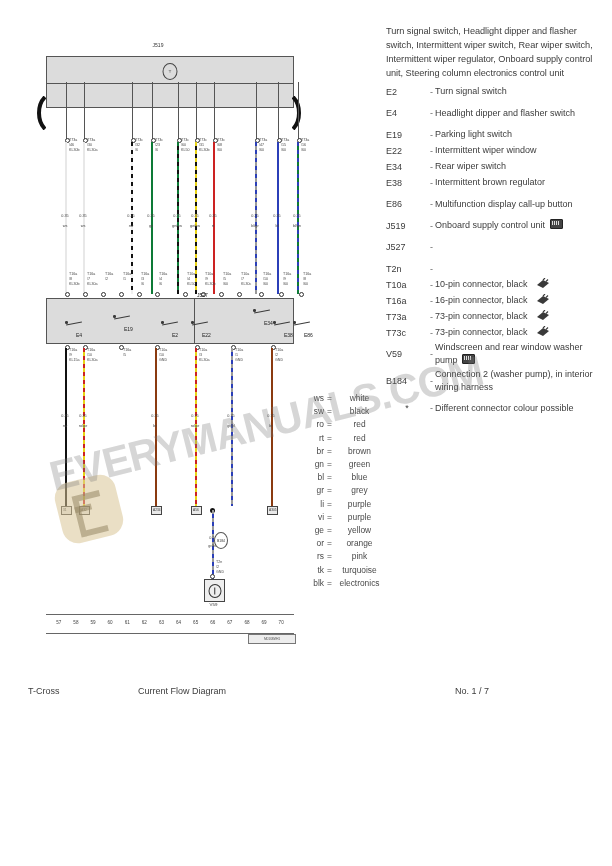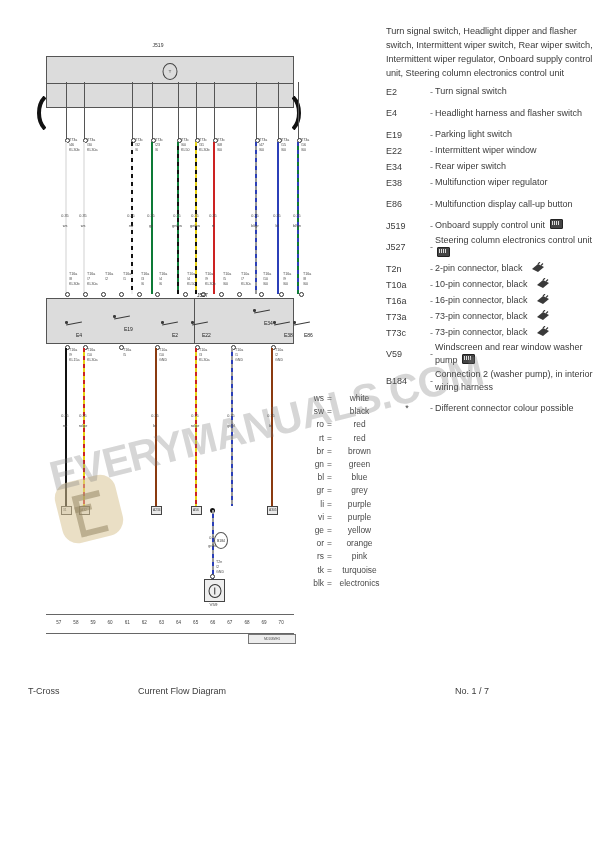--- a/index.html
+++ b/index.html
@@ -445,64 +445,59 @@
     <div class="legend-head">Turn signal switch, Headlight dipper and flasher switch, Intermittent wiper switch, Rear wiper switch, Intermittent wiper regulator, Onboard supply control unit, Steering column electronics control unit</div>
     <div class="legend-list" id="legend-rows">
         <div class="lrow">
           <div class="lkey">E2</div>
           <div class="ldash">-</div>
           <div class="ltxt"><span>Turn signal switch</span></div>
         </div>
         <div class="lrow tall">
           <div class="lkey">E4</div>
           <div class="ldash">-</div>
-          <div class="ltxt"><span>Headlight harness and flasher switch</span></div>
+          <div class="ltxt"><span>Headlight dipper and flasher switch</span></div>
         </div>
         <div class="lrow">
           <div class="lkey">E19</div>
           <div class="ldash">-</div>
           <div class="ltxt"><span>Parking light switch</span></div>
         </div>
         <div class="lrow">
           <div class="lkey">E22</div>
           <div class="ldash">-</div>
           <div class="ltxt"><span>Intermittent wiper window</span></div>
         </div>
         <div class="lrow">
           <div class="lkey">E34</div>
           <div class="ldash">-</div>
           <div class="ltxt"><span>Rear wiper switch</span></div>
         </div>
         <div class="lrow">
           <div class="lkey">E38</div>
           <div class="ldash">-</div>
-          <div class="ltxt"><span>Multifunction wiper regulator</span></div>
+          <div class="ltxt"><span>Intermittent brown regulator</span></div>
         </div>
         <div class="lrow tall">
           <div class="lkey">E86</div>
           <div class="ldash">-</div>
           <div class="ltxt"><span>Multifunction display call-up button</span></div>
         </div>
         <div class="lrow">
           <div class="lkey">J519</div>
           <div class="ldash">-</div>
           <div class="ltxt"><span>Onboard supply control unit</span> <span class="ico-conn"></span></div>
         </div>
         <div class="lrow tall">
           <div class="lkey">J527</div>
           <div class="ldash">-</div>
-          <div class="ltxt"><span>Steering column electronics control unit</span> <span class="ico-conn"></span></div>
         </div>
         <div class="lrow">
           <div class="lkey">T2n</div>
           <div class="ldash">-</div>
-          <div class="ltxt"><span>2-pin connector, black</span> <svg class="ico-plug" viewBox="0 0 14 11">
-              <path d="M1 7 L7 2 L13 5 L7 10 Z" fill="#3a3a3a"></path>
-              <path d="M7 2 L9 0 M10 3.5 L12 1.5" stroke="#3a3a3a" stroke-width="1.1" fill="none"></path>
-            </svg></div>
         </div>
         <div class="lrow">
           <div class="lkey">T10a</div>
           <div class="ldash">-</div>
           <div class="ltxt"><span>10-pin connector, black</span> <svg class="ico-plug" viewBox="0 0 14 11">
               <path d="M1 7 L7 2 L13 5 L7 10 Z" fill="#3a3a3a"></path>
               <path d="M7 2 L9 0 M10 3.5 L12 1.5" stroke="#3a3a3a" stroke-width="1.1" fill="none"></path>
             </svg></div>
         </div>
         <div class="lrow">

